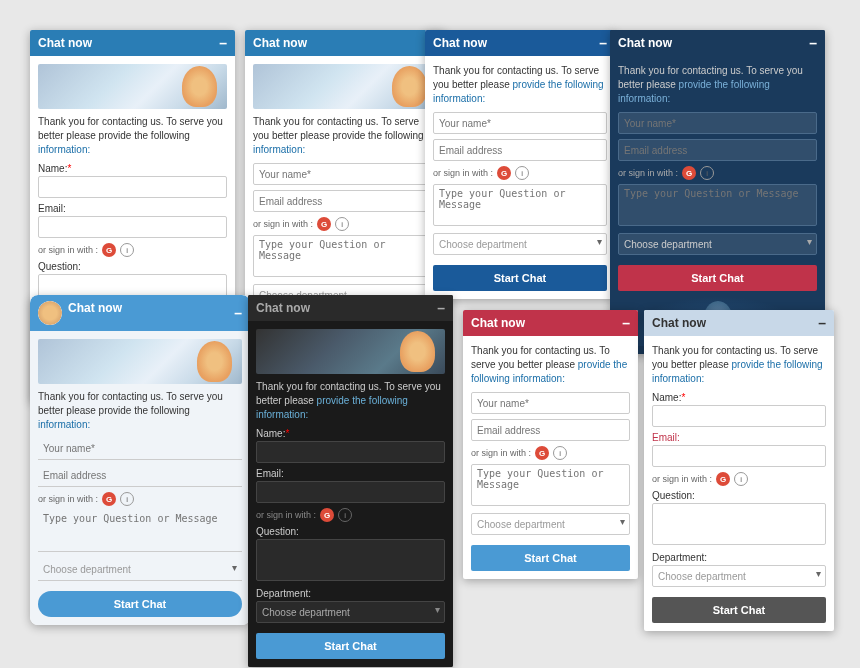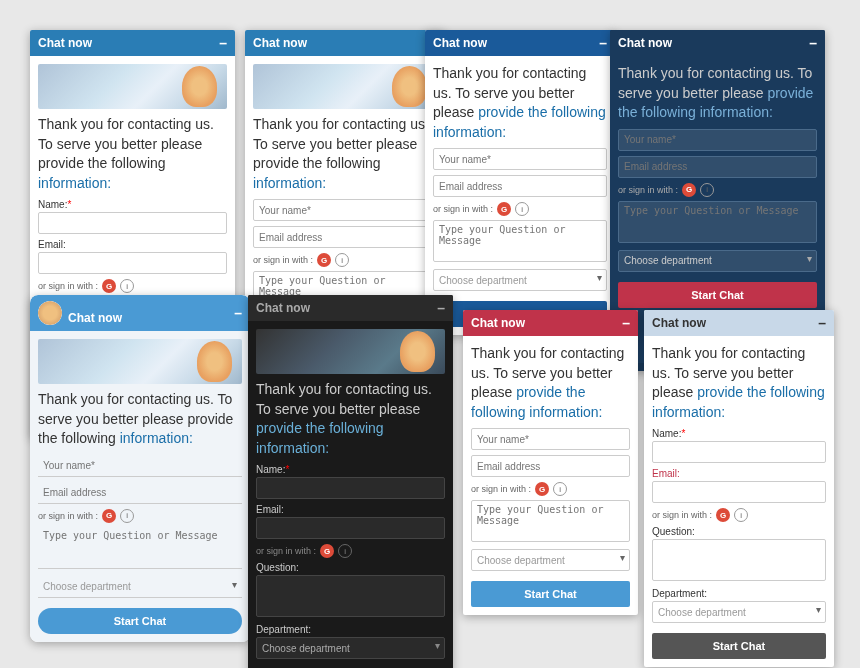--- a/index.html
+++ b/index.html
@@ -28,21 +28,21 @@
       align-items: center;
       padding: 6px 8px;
       color: #fff;
       font-size: 12px;
       font-weight: bold;
       justify-content: space-between;
     }
 
     .header-left {
       display: flex;
-      align-items: flex-end;
+      align-items: flex-start;
       gap: 6px;
     }
 
     .avatar-circle {
       width: 24px;
       height: 24px;
       border-radius: 50%;
       background: #fff;
       overflow: hidden;
       flex-shrink: 0;
@@ -76,21 +76,21 @@
       position: absolute;
       right: 10px;
       top: 2px;
       width: 35px;
       height: 41px;
       background: radial-gradient(ellipse, #f0c080 30%, #e8a060 70%);
       border-radius: 50% 50% 40% 40%;
     }
 
     .intro-text {
-      font-size: 14px;
+      font-size: 10px;
       color: #333;
       margin-bottom: 6px;
       line-height: 1.4;
     }
 
     .intro-text span {
       color: #1a6ea8;
     }
 
     .field-row {

